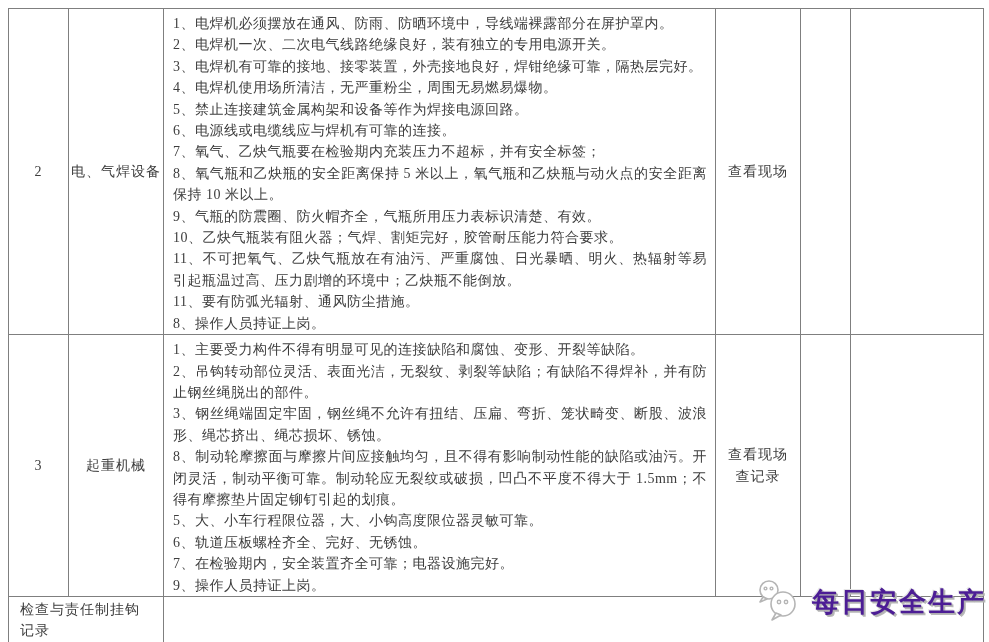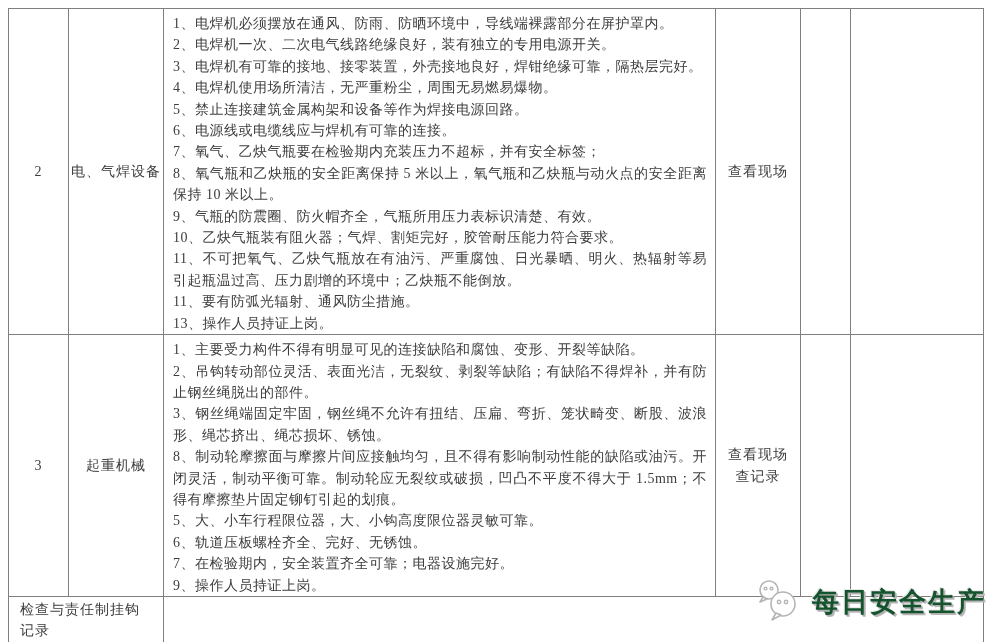--- a/index.html
+++ b/index.html
@@ -67,21 +67,21 @@
   }
   .watermark svg {
     flex: 0 0 auto;
     margin-right: 4px;
   }
   .wm-text {
     font-family: "Liberation Sans", sans-serif;
     font-size: 27px;
     font-weight: bold;
     letter-spacing: 2px;
-    color: #14532d;
+    color: #4c1d95;
     text-shadow: 1px 1px 0 #b0b0b0, 2px 2px 0 #b9b9b9, -1px -1px 0 #e6e6e6;
     white-space: nowrap;
   }
 </style>
 </head>
 <body>
 
 <div class="page">
 
   <table class="checklist-table">
@@ -103,21 +103,21 @@
             <div class="item-line">3、电焊机有可靠的接地、接零装置，外壳接地良好，焊钳绝缘可靠，隔热层完好。</div>
             <div class="item-line">4、电焊机使用场所清洁，无严重粉尘，周围无易燃易爆物。</div>
             <div class="item-line">5、禁止连接建筑金属构架和设备等作为焊接电源回路。</div>
             <div class="item-line">6、电源线或电缆线应与焊机有可靠的连接。</div>
             <div class="item-line">7、氧气、乙炔气瓶要在检验期内充装压力不超标，并有安全标签；</div>
             <div class="item-line">8、氧气瓶和乙炔瓶的安全距离保持 5 米以上，氧气瓶和乙炔瓶与动火点的安全距离保持 10 米以上。</div>
             <div class="item-line">9、气瓶的防震圈、防火帽齐全，气瓶所用压力表标识清楚、有效。</div>
             <div class="item-line">10、乙炔气瓶装有阻火器；气焊、割矩完好，胶管耐压能力符合要求。</div>
             <div class="item-line">11、不可把氧气、乙炔气瓶放在有油污、严重腐蚀、日光暴晒、明火、热辐射等易引起瓶温过高、压力剧增的环境中；乙炔瓶不能倒放。</div>
             <div class="item-line">11、要有防弧光辐射、通风防尘措施。</div>
-            <div class="item-line">13、操作人员持证上岗。</div>
+            <div class="item-line">8、操作人员持证上岗。</div>
           </td>
         <td class="cell-center">
             <div class="method-line">查看现场</div>
           </td>
         <td></td>
         <td></td>
       </tr>
       <tr style="height:258px">
         <td class="cell-center">3</td>
         <td class="cell-center">起重机械</td>

